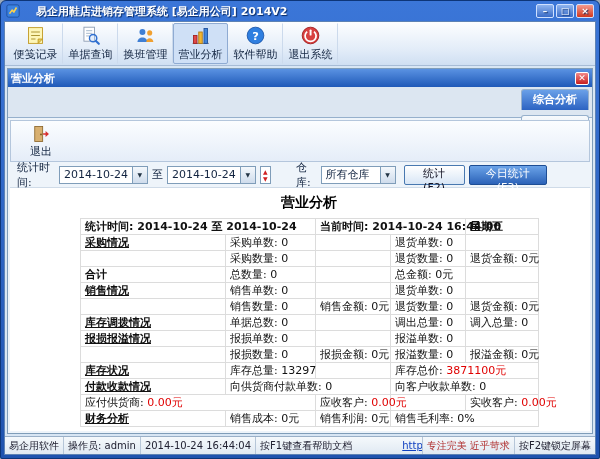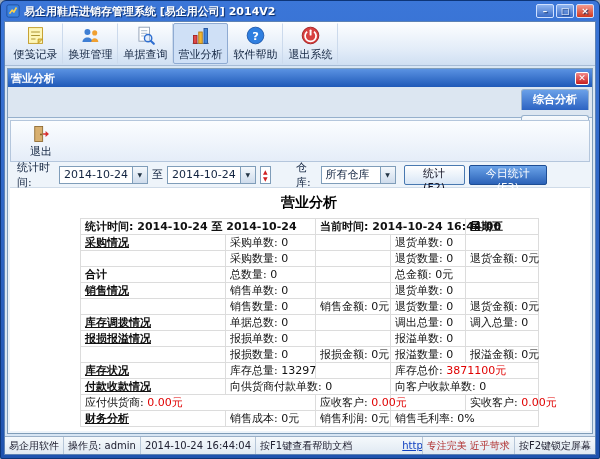--- a/index.html
+++ b/index.html
@@ -3,21 +3,21 @@
 <meta charset="utf-8">
 <style>
   * { margin:0; padding:0; box-sizing:border-box; }
   html,body { width:600px; height:459px; overflow:hidden; }
   body { font-family:"DejaVu Sans","Liberation Sans",sans-serif; background:#9aa8b8; }
 
   .window { width:600px; height:459px; display:flex; flex-direction:column;
     background:linear-gradient(180deg,#3b76d8,#1f53ae); border:1px solid #0d3578;
     border-radius:6px 6px 2px 2px; padding:0 3px 3px 3px; overflow:hidden; }
 
-  .titlebar { height:20px; display:flex; align-items:center; gap:4px; padding:0 2px;
+  .titlebar { height:20px; display:flex; align-items:center; gap:16px; padding:0 2px;
     color:#fff; font-size:11px; font-weight:bold; text-shadow:1px 1px 1px #082a66; }
   .title-text { flex:1; overflow:hidden; white-space:nowrap; }
   .app-icon svg { width:14px; height:14px; display:block; }
   .win-controls { display:flex; gap:2px; }
   .win-btn { width:18px; height:14px; border:1px solid #cfe0ff; border-radius:2px;
     color:#fff; font-size:9px; line-height:12px; text-align:center; cursor:default; }
   .win-btn.minmax { background:linear-gradient(#8fb4ee,#3a6cc8); }
   .win-btn.close  { background:linear-gradient(#f49a8e,#d2381e); }
 
   .window-body { flex:1; display:flex; flex-direction:column; min-height:0;
@@ -120,40 +120,40 @@
               <line x1="7" y1="8" x2="17" y2="8" stroke="#a08820"></line>
               <line x1="7" y1="12" x2="17" y2="12" stroke="#a08820"></line>
               <line x1="7" y1="16" x2="12" y2="16" stroke="#a08820"></line>
             </svg>
           </span>
           <span class="tb-label">便笺记录</span>
         </button>
         <button class="tb-btn">
           <span class="tb-icon">
             <svg viewBox="0 0 24 24">
-              <circle cx="8.5" cy="8" r="3.4" fill="#3f7fd4"></circle>
-              <path d="M2.8 19.5c0-3.2 2.6-5.2 5.7-5.2s5.7 2 5.7 5.2z" fill="#3f7fd4"></path>
-              <circle cx="16.8" cy="9" r="2.9" fill="#f0a030"></circle>
-              <path d="M12.8 19.5c.2-2.7 1.9-4.4 4-4.4 2.2 0 4 1.8 4.2 4.4z" fill="#f0a030"></path>
-            </svg>
-          </span>
-          <span class="tb-label">换班管理</span>
-        </button>
-        <button class="tb-btn">
-          <span class="tb-icon">
-            <svg viewBox="0 0 24 24">
               <rect x="4.5" y="2.5" width="12" height="16" fill="#fff" stroke="#8a9ab0"></rect>
               <line x1="7" y1="6.5" x2="14" y2="6.5" stroke="#9ab0c6"></line>
               <line x1="7" y1="9.5" x2="14" y2="9.5" stroke="#9ab0c6"></line>
               <line x1="7" y1="12.5" x2="11" y2="12.5" stroke="#9ab0c6"></line>
               <circle cx="15" cy="15" r="4.2" fill="rgba(180,210,250,.35)" stroke="#2f6fd0" stroke-width="1.6"></circle>
               <line x1="18.2" y1="18.2" x2="21.5" y2="21.5" stroke="#2f6fd0" stroke-width="2.4" stroke-linecap="round"></line>
             </svg>
           </span>
           <span class="tb-label">单据查询</span>
+        </button>
+        <button class="tb-btn">
+          <span class="tb-icon">
+            <svg viewBox="0 0 24 24">
+              <circle cx="8.5" cy="8" r="3.4" fill="#3f7fd4"></circle>
+              <path d="M2.8 19.5c0-3.2 2.6-5.2 5.7-5.2s5.7 2 5.7 5.2z" fill="#3f7fd4"></path>
+              <circle cx="16.8" cy="9" r="2.9" fill="#f0a030"></circle>
+              <path d="M12.8 19.5c.2-2.7 1.9-4.4 4-4.4 2.2 0 4 1.8 4.2 4.4z" fill="#f0a030"></path>
+            </svg>
+          </span>
+          <span class="tb-label">换班管理</span>
         </button>
         <button class="tb-btn active">
           <span class="tb-icon">
             <svg viewBox="0 0 24 24">
               <line x1="3" y1="21" x2="21.5" y2="21" stroke="#666"></line>
               <rect x="4" y="12" width="4" height="9" fill="#e04848" stroke="#a02020"></rect>
               <rect x="10" y="8" width="4" height="13" fill="#f2b630" stroke="#b07810"></rect>
               <rect x="16" y="4" width="4" height="17" fill="#4284d8" stroke="#1c4e9c"></rect>
             </svg>
           </span>

